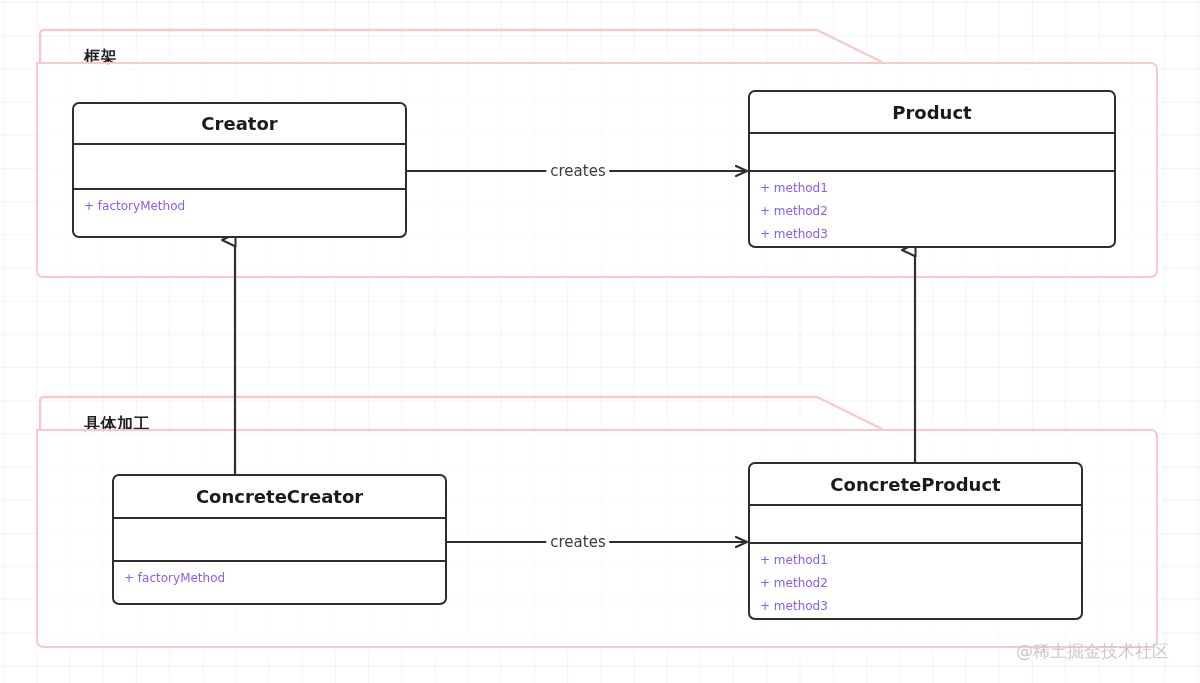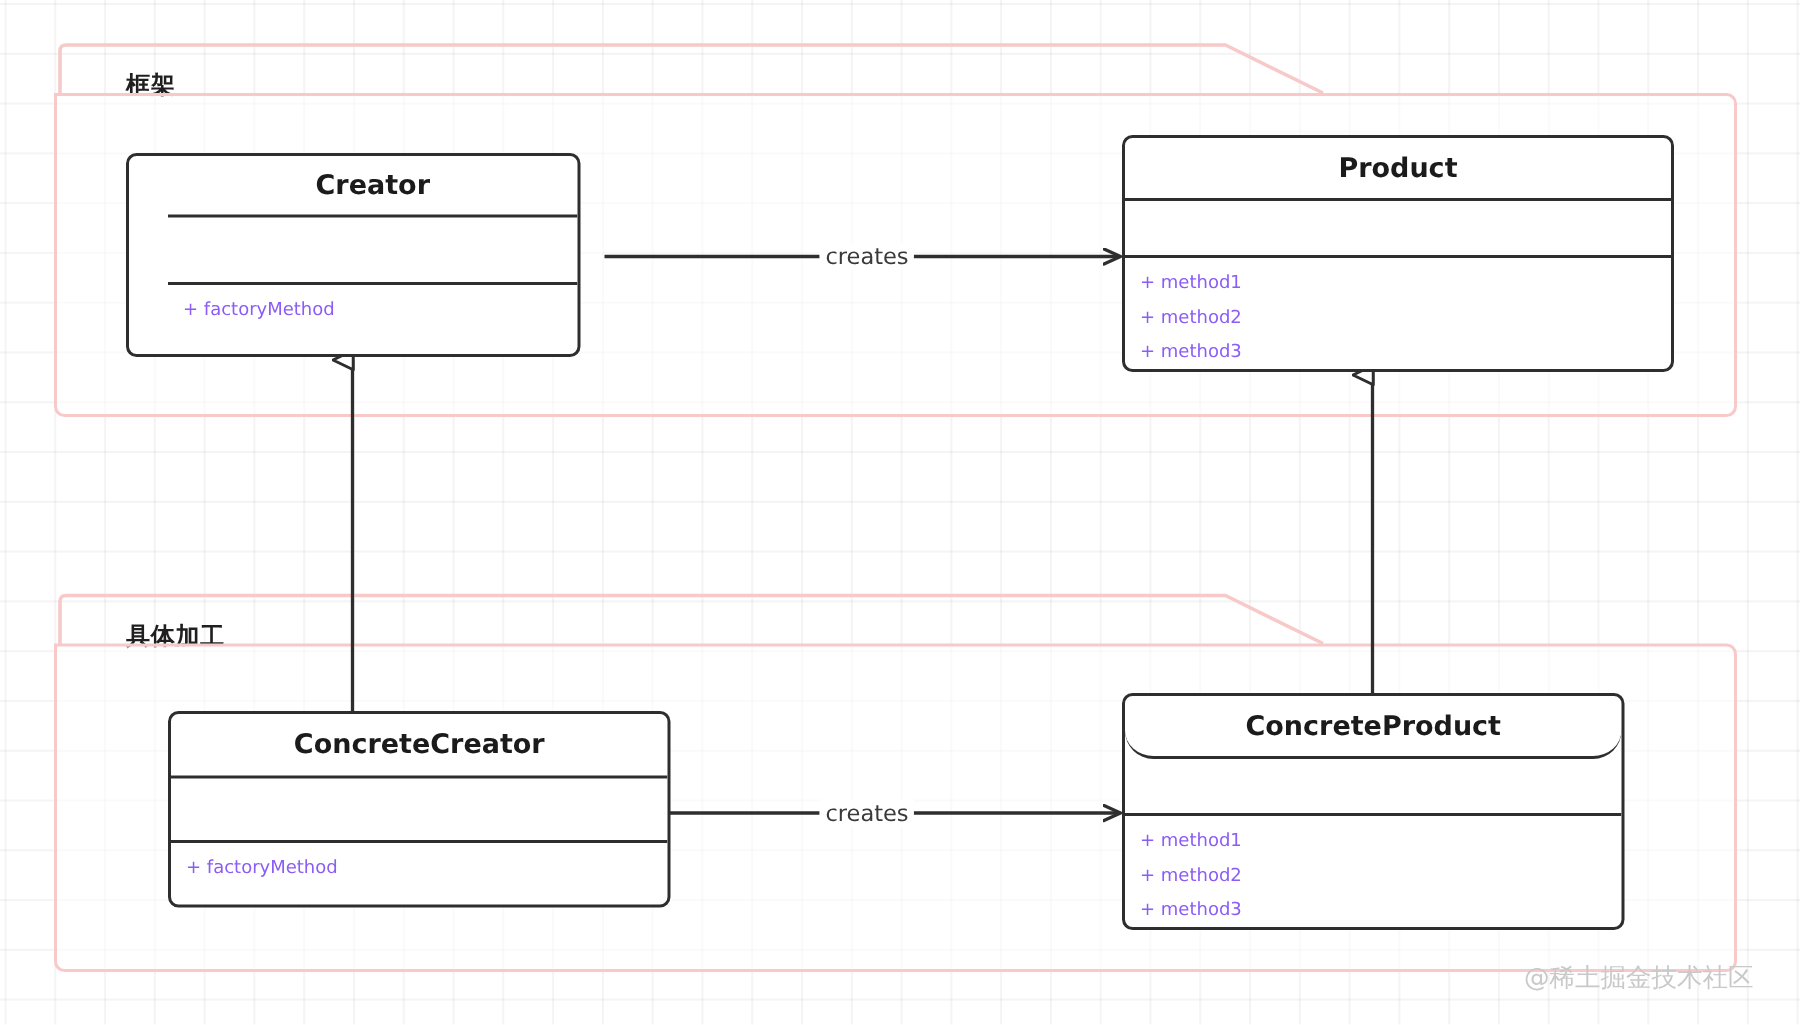--- a/index.html
+++ b/index.html
@@ -173,21 +173,21 @@
     
     <line x1="235" y1="474" x2="235" y2="240" stroke="#2e2e2e" stroke-width="2.2" marker-end="url(#hollowTriangle)"></line>
 
     
     <line x1="915" y1="462" x2="915" y2="250" stroke="#2e2e2e" stroke-width="2.2" marker-end="url(#hollowTriangle)"></line>
   </svg>
 
   <div class="edge-label" style="left:578px; top:171px;">creates</div>
   <div class="edge-label" style="left:578px; top:542px;">creates</div>
 
-  <div class="uml-class" style="left:84px; top:102px; width:303px; height:136px;padding-left:26px;">
+  <div class="uml-class" style="left:72px; top:102px; width:335px; height:136px;">
     <div class="uml-name" style="height:41px;">Creator</div>
     <div class="uml-attrs" style="height:45px;"></div>
     <div class="uml-ops">
       <div class="op">+ factoryMethod</div>
     </div>
   </div>
 
   <div class="uml-class" style="left:748px; top:90px; width:368px; height:158px;">
     <div class="uml-name" style="height:42px;">Product</div>
     <div class="uml-attrs" style="height:38px;"></div>
@@ -200,21 +200,21 @@
 
   <div class="uml-class" style="left:68px; top:474px; width:335px; height:131px;margin-left:44px;">
     <div class="uml-name" style="height:43px;">ConcreteCreator</div>
     <div class="uml-attrs" style="height:43px;"></div>
     <div class="uml-ops">
       <div class="op">+ factoryMethod</div>
     </div>
   </div>
 
   <div class="uml-class" style="left:748px; top:462px; width:335px; height:158px;">
-    <div class="uml-name" style="height:42px;border-radius:19px;">ConcreteProduct</div>
+    <div class="uml-name" style="height:42px;">ConcreteProduct</div>
     <div class="uml-attrs" style="height:38px;"></div>
     <div class="uml-ops">
       <div class="op">+ method1</div>
       <div class="op">+ method2</div>
       <div class="op">+ method3</div>
     </div>
   </div>
 
   <div class="watermark" style="left:1016px; top:640px;">@稀土掘金技术社区</div>
 

